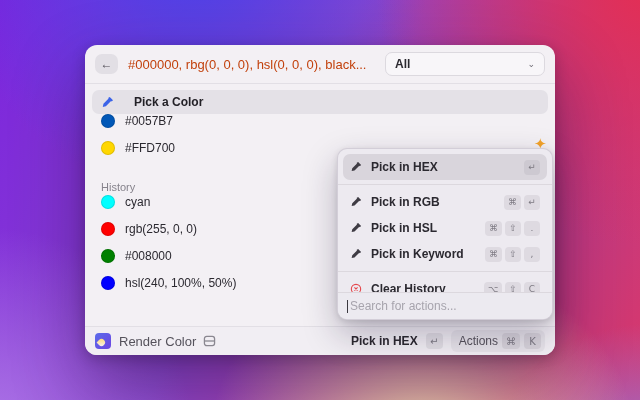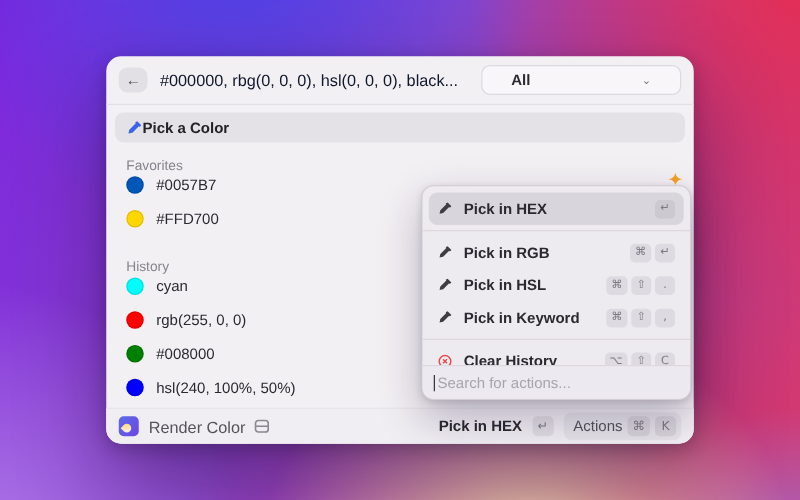--- a/index.html
+++ b/index.html
@@ -23,34 +23,34 @@
   }
   .win-header{
     height:39px; flex:0 0 39px; display:flex; align-items:center;
     padding:0 10px; border-bottom:1px solid #e2dfe5;
   }
   .back-btn{
     width:23px; height:20px; border-radius:7px; background:#e2dfe5;
     display:flex; align-items:center; justify-content:center;
     color:#4e4b54; font-size:12px; cursor:pointer;
   }
-  .query-text{ margin-left:10px; font-size:13px; color:#0f172a; flex:1;
+  .query-text{ margin-left:10px; font-size:13px; color:#c2410c; flex:1;
     white-space:nowrap; overflow:hidden; }
   .filter-dd{
     width:160px; height:24px; border-radius:7px; background:#f8f6f9;
     border:1px solid #dcd9df; display:flex; align-items:center;
-    padding:0 23px; font-size:12px; font-weight:700; color:#2b2930; cursor:pointer;
+    padding:0 9px; font-size:12px; font-weight:700; color:#2b2930; cursor:pointer;
   }
   .filter-dd .chev{ margin-left:auto; font-size:9px; color:#6e6b74; font-weight:400;}
   .win-body{ flex:1; padding:6px 7px 0 7px; overflow:hidden; }
   .pick-row{
     height:24px; border-radius:7px; background:#e4e1e7;
     display:flex; align-items:center; padding:0 9px; cursor:pointer;
   }
-  .pick-row .label{ font-size:12px; font-weight:700; color:#232127; margin-left:0;}
+  .pick-row .label{ font-size:12px; font-weight:700; color:#232127; margin-left:20px;}
   .section-label{ font-size:11px; color:#86838c; margin:13px 0 2px 9px; }
   .color-row{
     height:27px; display:flex; padding:0 9px;
     border-radius:7px; cursor:pointer;
   }
   .swatch{ width:14px; height:14px; border-radius:50%;
     box-shadow:inset 0 0 0 1px rgba(0,0,0,.12); flex:0 0 14px;}
   .color-row .label{ font-size:12px; color:#2b2930; margin-left:10px; }
   
   .win-footer{
@@ -136,21 +136,20 @@
 
       <div class="pick-row">
         <span>
           <svg width="13" height="13" viewBox="0 0 16 16">
             <path d="M10.8 1.2l4 4-1.7 1.7-.7-.7-6.4 6.4-3.8.8.8-3.8 6.4-6.4-.7-.7z" fill="#3b63e8"></path>
           </svg>
         </span>
         <span class="label">Pick a Color</span>
       </div>
 
-      <div class="section-label">Favorites</div>
 
       <div class="color-row">
         <span class="swatch" style="background-color: rgb(0, 87, 183);"></span>
         <span class="label">#0057B7</span>
       </div>
       <div class="color-row">
         <span class="swatch" style="background-color: rgb(255, 215, 0);"></span>
         <span class="label">#FFD700</span>
       </div>
 

